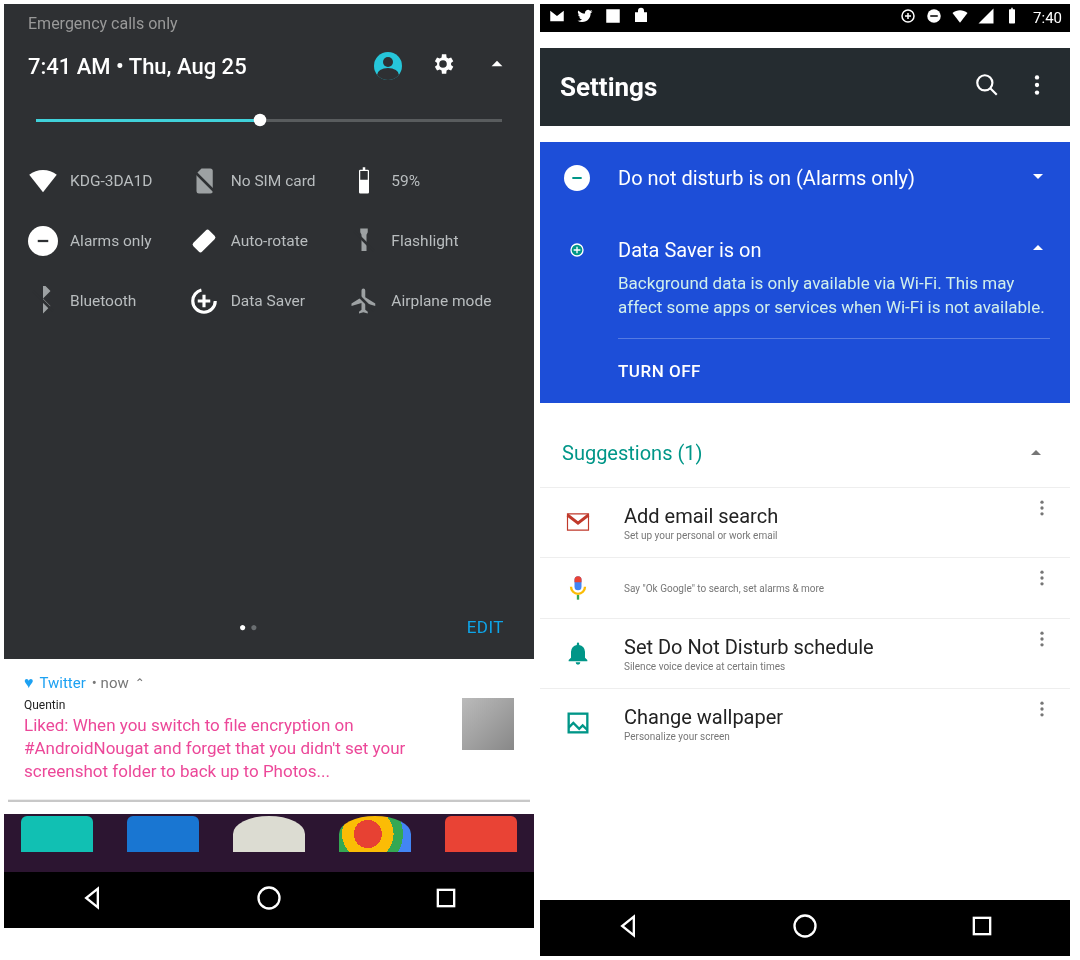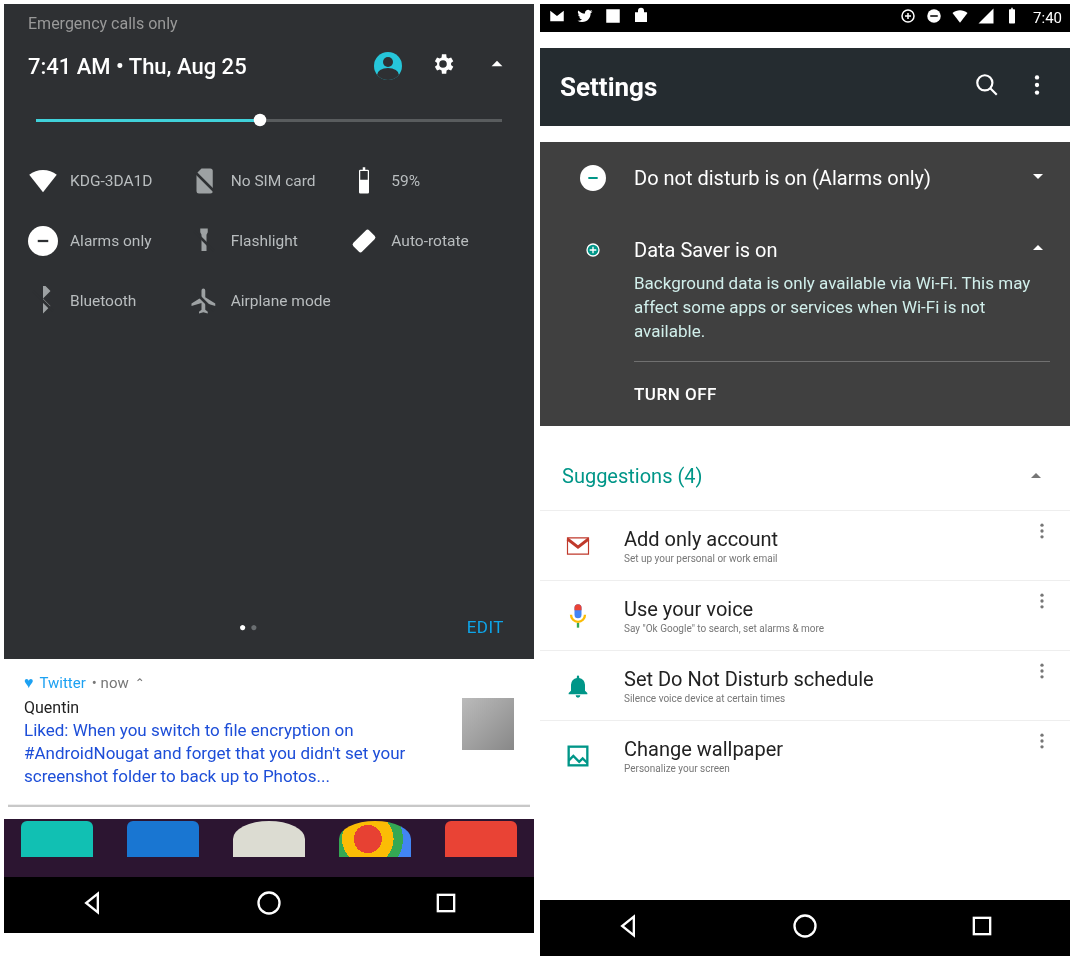--- a/index.html
+++ b/index.html
@@ -38,22 +38,22 @@
   .edit { color:#0ea5e9; font-size:17px; letter-spacing:0.5px; }
 
   .notif { background:#fff; padding: 14px 20px 8px 20px; }
   .notif-head { display:flex; align-items:center; gap:6px; font-size:15px; }
   .notif-head .heart { color:#1da1f2; font-size:16px; }
   .notif-app { color:#1da1f2; }
   .notif-time { color:#777; }
   .notif-exp { color:#777; font-size:12px; }
   .notif-body { display:flex; gap:14px; padding-top:6px; }
   .notif-text { flex:1; }
-  .notif-title { color:#222; font-size:16px; padding-bottom:2px; }
-  .notif-msg { color:#1d4ed8; font-size:17px; line-height:1.35; }
+  .notif-title { color:#222; font-size:12px; padding-bottom:2px; }
+  .notif-msg { color:#ec4899; font-size:17px; line-height:1.35; }
   .notif-thumb { width:52px; height:52px; background: linear-gradient(135deg,#bbb,#888); }
 
   .sep-bar { height:3px; background:#c8c8c8; margin:8px 4px 12px 4px; border-top:1px solid #eee; }
 
   .home-row { height:58px; background: linear-gradient(#2c1531,#2c1531); display:flex; align-items:flex-start; justify-content:space-around; overflow:hidden; padding-top:2px;}
   .chip { width:72px; height:36px; border-radius:6px 6px 0 0; }
   .c1{background:#11c0b3}.c2{background:#1976d2}.c3{background:#dcdcd2;border-radius:50% 50% 0 0}.c4{background: radial-gradient(circle at 40% 50%,#e74133 0 30%,#fbbc05 30% 55%,#34a853 55% 75%,#4285f4 75% 100%);border-radius:50% 50% 0 0}.c5{background:#e94335}
 
   .navbar { background:#000; height:56px; display:flex; align-items:center; justify-content:space-around; }
   .navbar svg { width:28px; height:28px; fill:none; stroke:#fff; stroke-width:2; }
@@ -64,21 +64,21 @@
   .status .l-ics svg { width:18px; height:18px; fill:#fff; }
   .status .r-ics { margin-left:auto; display:flex; gap:8px; align-items:center; }
   .status .r-ics svg { width:18px; height:18px; fill:#fff; }
   .status .clk { margin-left:4px; }
 
   .appbar { height:78px; background:#252c30; color:#fff; display:flex; align-items:center; padding:0 20px; }
   .appbar-title { font-size:26px; font-weight:700; flex:1; }
   .appbar svg { width:26px; height:26px; fill:#fff; }
   .appbar .ov { margin-left:24px; }
 
-  .banner { background:#404040; color:#fff;padding-left:16px; }
+  .banner { background:#1d4ed8; color:#fff; }
   .banner-row { display:flex; align-items:center; padding:22px 20px; gap:24px; }
   .banner-row .bicon { width:34px; display:flex; justify-content:center; }
   .banner-row .bicon .circ { width:26px; height:26px; border-radius:50%; background:#fff; display:flex; align-items:center; justify-content:center; }
   .banner-row .bicon svg { width:16px; height:16px; fill:#009688; }
   .banner-row .btxt { flex:1; font-size:20px; }
   .banner-row .chev svg { width:24px; height:24px; fill:#fff; }
   .banner .desc { padding: 0 20px 18px 78px; font-size:17px; line-height:1.4; color:#d1efeb; }
   .banner hr { border:none; border-top:1px solid rgba(255,255,255,.25); margin:0 20px 0 78px; }
   .banner .action { padding:22px 20px 22px 78px; font-size:17px; font-weight:500; letter-spacing:0.5px; }
   .ds-ic svg { width:28px; height:28px; fill:none; stroke:#fff; stroke-width:2; }
@@ -158,39 +158,46 @@
         <span>59%</span>
       </div>
       <div class="tile active">
         <div class="circ">
             <svg viewBox="0 0 24 24">
               <rect x="5" y="10.5" width="14" height="3"></rect>
             </svg>
           </div>
         <span>Alarms only</span>
       </div>
+      <div class="tile active">
+        <svg viewBox="0 0 24 24">
+            <rect x="7" y="3" width="10" height="18" rx="2" transform="rotate(45 12 12)"></rect>
+          </svg>
+        <span>Auto-rotate</span>
+      </div>
       <div class="tile">
         <svg viewBox="0 0 24 24">
             <path d="M9 2h6v3l-1 2v13H10V7L9 5Z"></path>
             <path stroke="#2e3033" stroke-width="2" d="M4 4l16 16"></path>
           </svg>
         <span>Flashlight</span>
       </div>
-      <div class="tile active">
-        <svg viewBox="0 0 24 24">
-            <rect x="7" y="3" width="10" height="18" rx="2" transform="rotate(45 12 12)"></rect>
-          </svg>
-        <span>Auto-rotate</span>
-      </div>
       <div class="tile">
         <svg viewBox="0 0 24 24">
             <path d="M12 2v20l6-6-6-6 6-6-6-6M6 7l12 10M6 17l6-5"></path>
             <path stroke="#2e3033" stroke-width="2" d="M4 4l16 16"></path>
           </svg>
         <span>Bluetooth</span>
+      </div>
+      <div class="tile active">
+        <svg viewBox="0 0 24 24">
+            <circle cx="12" cy="12" r="9" fill="none" stroke="#fff" stroke-width="2.5" stroke-dasharray="40 60"></circle>
+            <path d="M12 7v10M7 12h10" stroke="#fff" stroke-width="2.5"></path>
+          </svg>
+        <span>Data Saver</span>
       </div>
       <div class="tile">
         <svg viewBox="0 0 24 24">
             <path d="M21 16v-2l-8-5V3.5a1.5 1.5 0 0 0-3 0V9l-8 5v2l8-2.5V19l-2 1.5V22l3.5-1 3.5 1v-1.5L13 19v-5.5Z"></path>
             <path stroke="#2e3033" stroke-width="2" d="M4 4l16 16"></path>
           </svg>
         <span>Airplane mode</span>
       </div>
     </div>
 
@@ -317,55 +324,54 @@
             <path d="M7 14l5-5 5 5z"></path>
           </svg></div>
     </div>
     <div class="desc">Background data is only available via Wi-Fi. This may affect some apps or services when Wi-Fi is not available.</div>
     <hr>
     <div class="action">TURN OFF</div>
   </div>
 
   <div class="body-area">
     <div class="sugg-row">
-      <div class="sugg-lbl">Suggestions (4)</div>
+      <div class="sugg-lbl">Suggestions (1)</div>
       <svg viewBox="0 0 24 24">
           <path d="M7 14l5-5 5 5z"></path>
         </svg>
     </div>
 
     <div class="item">
       <div class="ic">
           <svg viewBox="0 0 24 24">
             <path fill="#fff" stroke="#c0392b" stroke-width="1" d="M3 5h18v14H3z"></path>
             <path fill="none" stroke="#c0392b" stroke-width="2.5" d="M3 6l9 7 9-7"></path>
           </svg>
         </div>
       <div class="txt">
-          <div class="t1">Add only account</div>
+          <div class="t1">Add email search</div>
           <div class="t2">Set up your personal or work email</div>
         </div>
       <div class="ov"><svg viewBox="0 0 24 24">
             <circle cx="12" cy="5" r="2"></circle>
             <circle cx="12" cy="12" r="2"></circle>
             <circle cx="12" cy="19" r="2"></circle>
           </svg></div>
     </div>
 
     <div class="item">
       <div class="ic">
           <svg viewBox="0 0 24 24">
             <path fill="#4285f4" d="M12 2a3 3 0 0 0-3 3v6a3 3 0 0 0 6 0V5a3 3 0 0 0-3-3Z"></path>
             <path fill="#ea4335" d="M12 2a3 3 0 0 1 3 3v2H9V5a3 3 0 0 1 3-3Z"></path>
             <path fill="#fbbc05" d="M7 11a5 5 0 0 0 10 0h2a7 7 0 0 1-14 0Z"></path>
             <rect fill="#34a853" x="11" y="18" width="2" height="4"></rect>
           </svg>
         </div>
       <div class="txt">
-          <div class="t1">Use your voice</div>
           <div class="t2">Say "Ok Google" to search, set alarms &amp; more</div>
         </div>
       <div class="ov"><svg viewBox="0 0 24 24">
             <circle cx="12" cy="5" r="2"></circle>
             <circle cx="12" cy="12" r="2"></circle>
             <circle cx="12" cy="19" r="2"></circle>
           </svg></div>
     </div>
 
     <div class="item">

